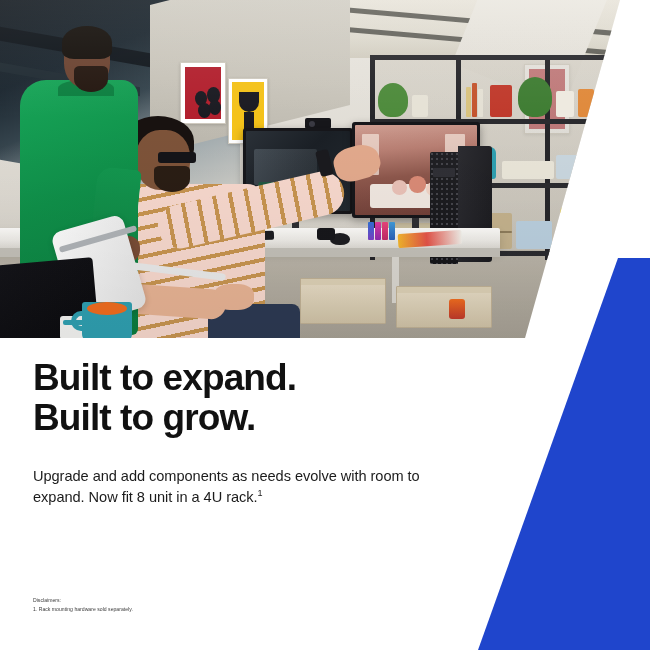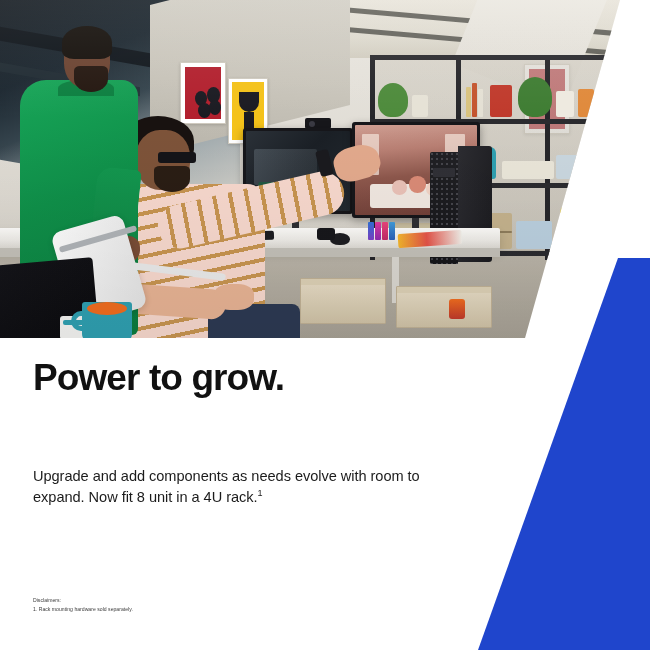--- a/index.html
+++ b/index.html
@@ -414,21 +414,22 @@
 
       <div class="photo-grade"></div>
     </div>
   </div>
 
   <svg class="blue-shape" viewBox="0 0 650 650">
     <polygon points="618,258 650,258 650,650 478,650" fill="#1F45CC"></polygon>
   </svg>
 
   <h1 class="headline">
-    <span class="l2">Power to grow.</span>
+    <span class="l1">Built to expand.</span>
+    <span class="l2">Built to grow.</span>
   </h1>
 
   <p class="body-copy">
     <span>Upgrade and add components as needs evolve with room to expand. Now fit 8 unit in a 4U rack.</span><sup>1</sup>
   </p>
 
   <div class="disclaimers">
     <span class="d-title">Disclaimers:</span>
     <span class="d-item">1. Rack mounting hardware sold separately.</span>
   </div>

